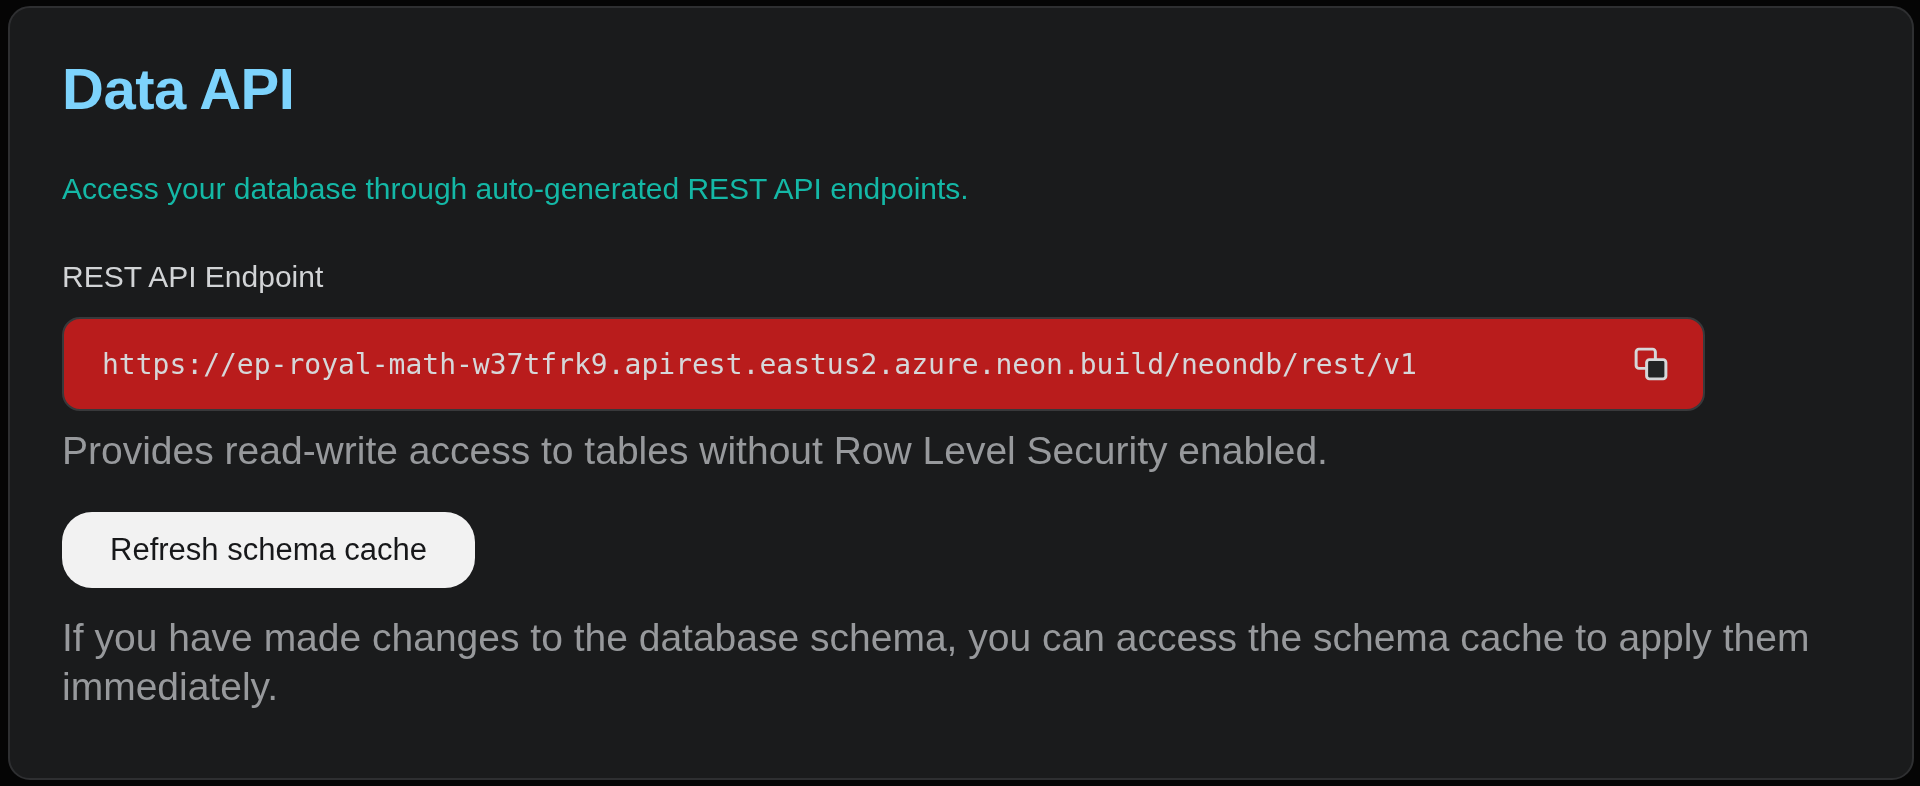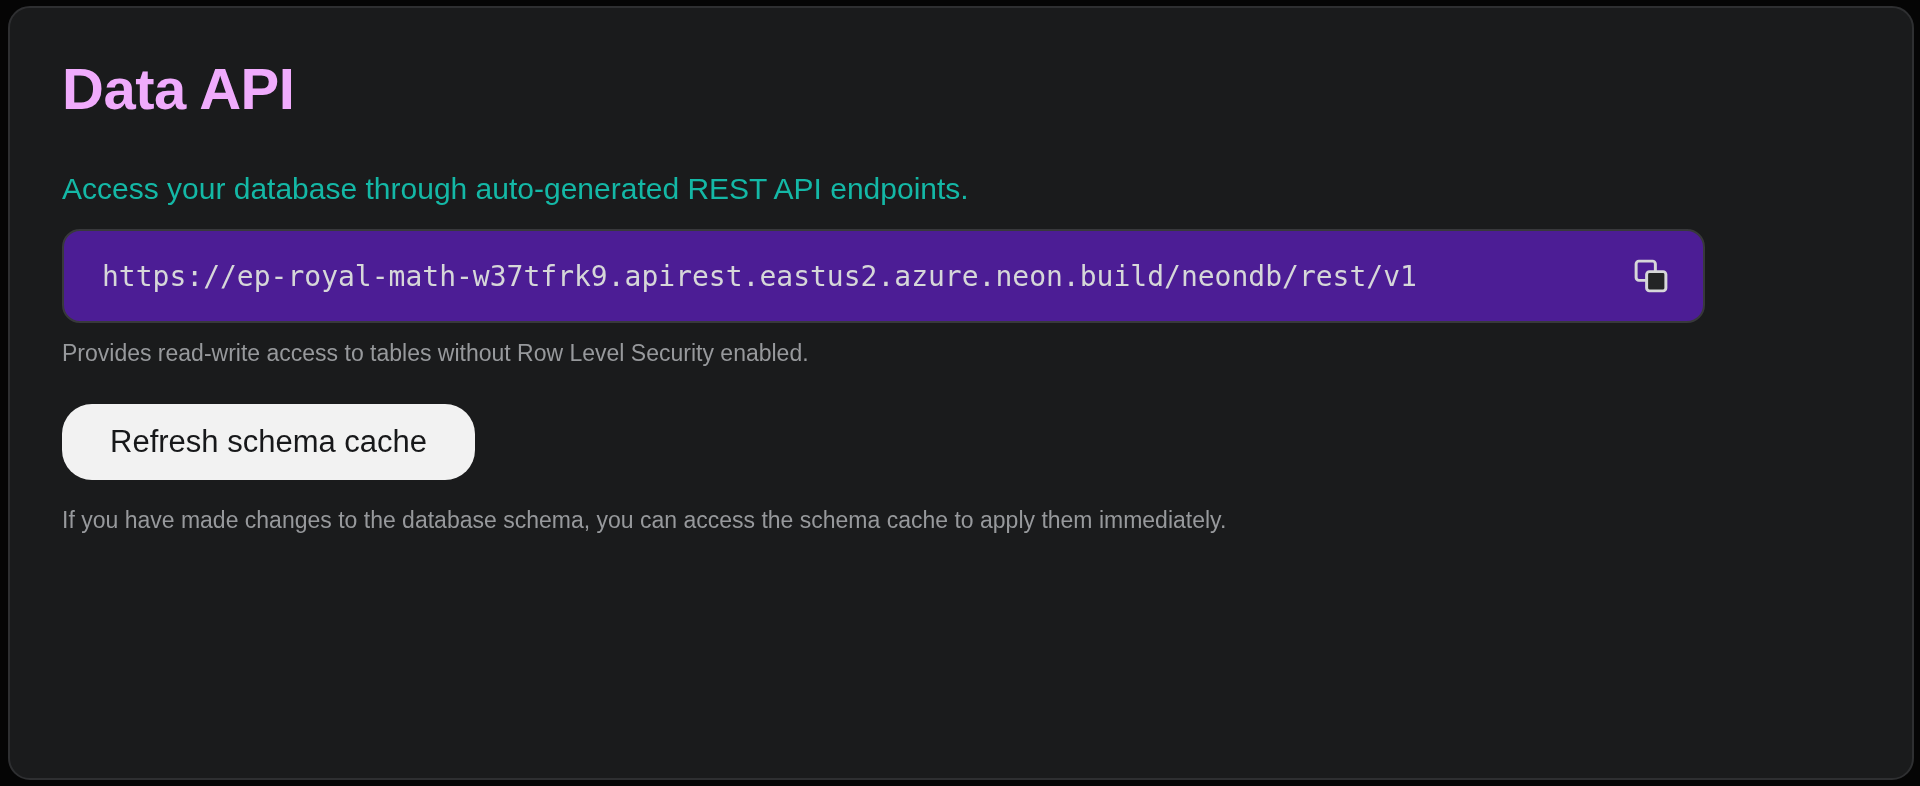--- a/index.html
+++ b/index.html
@@ -21,21 +21,21 @@
     background: #1a1b1c;
     border: 2px solid #2e2f31;
     border-radius: 22px;
     padding: 46px 52px 40px 52px;
   }
   .page-title {
     margin: 0;
     font-size: 58px;
     font-weight: 700;
     letter-spacing: -0.5px;
-    color: #f0abfc;
+    color: #7dd3fc;
     line-height: 1.2;
   }
   .description {
     margin: 46px 0 0 0;
     font-size: 30px;
     font-weight: 400;
     color: #14b8a6;
     line-height: 1.25;
   }
   .field-label {
@@ -43,21 +43,21 @@
     margin-top: 52px;
     font-size: 30px;
     font-weight: 400;
     color: #d2d4d6;
     line-height: 1.2;
   }
   .endpoint-field {
     margin-top: 22px;
     width: 1643px;
     height: 94px;
-    background: #4c1d95;
+    background: #b91c1c;
     border: 2px solid #38393b;
     border-radius: 18px;
     display: flex;
     align-items: center;
     padding: 0 24px 0 38px;
   }
   .endpoint-url {
     flex: 1;
     font-family: "DejaVu Sans Mono", monospace;
     font-size: 28px;
@@ -75,21 +75,21 @@
     justify-content: center;
     background: transparent;
     border: none;
     border-radius: 10px;
     cursor: pointer;
     padding: 0;
   }
   .copy-button svg { display: block; }
   .hint {
     margin: 16px 0 0 0;
-    font-size: 23px;
+    font-size: 39px;
     font-weight: 400;
     color: #97999c;
     line-height: 1.25;
   }
   .rls-note {
     margin: 46px 0 0 0;
     font-size: 32px;
     font-weight: 400;
     color: #e2e3e5;
     line-height: 1.3;
@@ -121,20 +121,21 @@
 </style>
 </head>
 <body>
 
 <div class="panel">
 
   <h1 class="page-title">Data API</h1>
 
   <p class="description">Access your database through auto-generated REST API endpoints.</p>
 
+  <span class="field-label">REST API Endpoint</span>
 
   <div class="endpoint-field">
     <span class="endpoint-url">https://ep-royal-math-w37tfrk9.apirest.eastus2.azure.neon.build/neondb/rest/v1</span>
     <button class="copy-button">
       <span>
         <svg width="42" height="42" viewBox="0 0 24 24" fill="none" stroke="#d6d7d9" stroke-width="1.7" stroke-linejoin="round" stroke-linecap="round">
           <rect x="3.5" y="3.5" width="11" height="11" rx="1.6"></rect>
           <rect x="9.5" y="9.5" width="11" height="11" rx="1.6" fill="#232425"></rect>
         </svg>
       </span>

